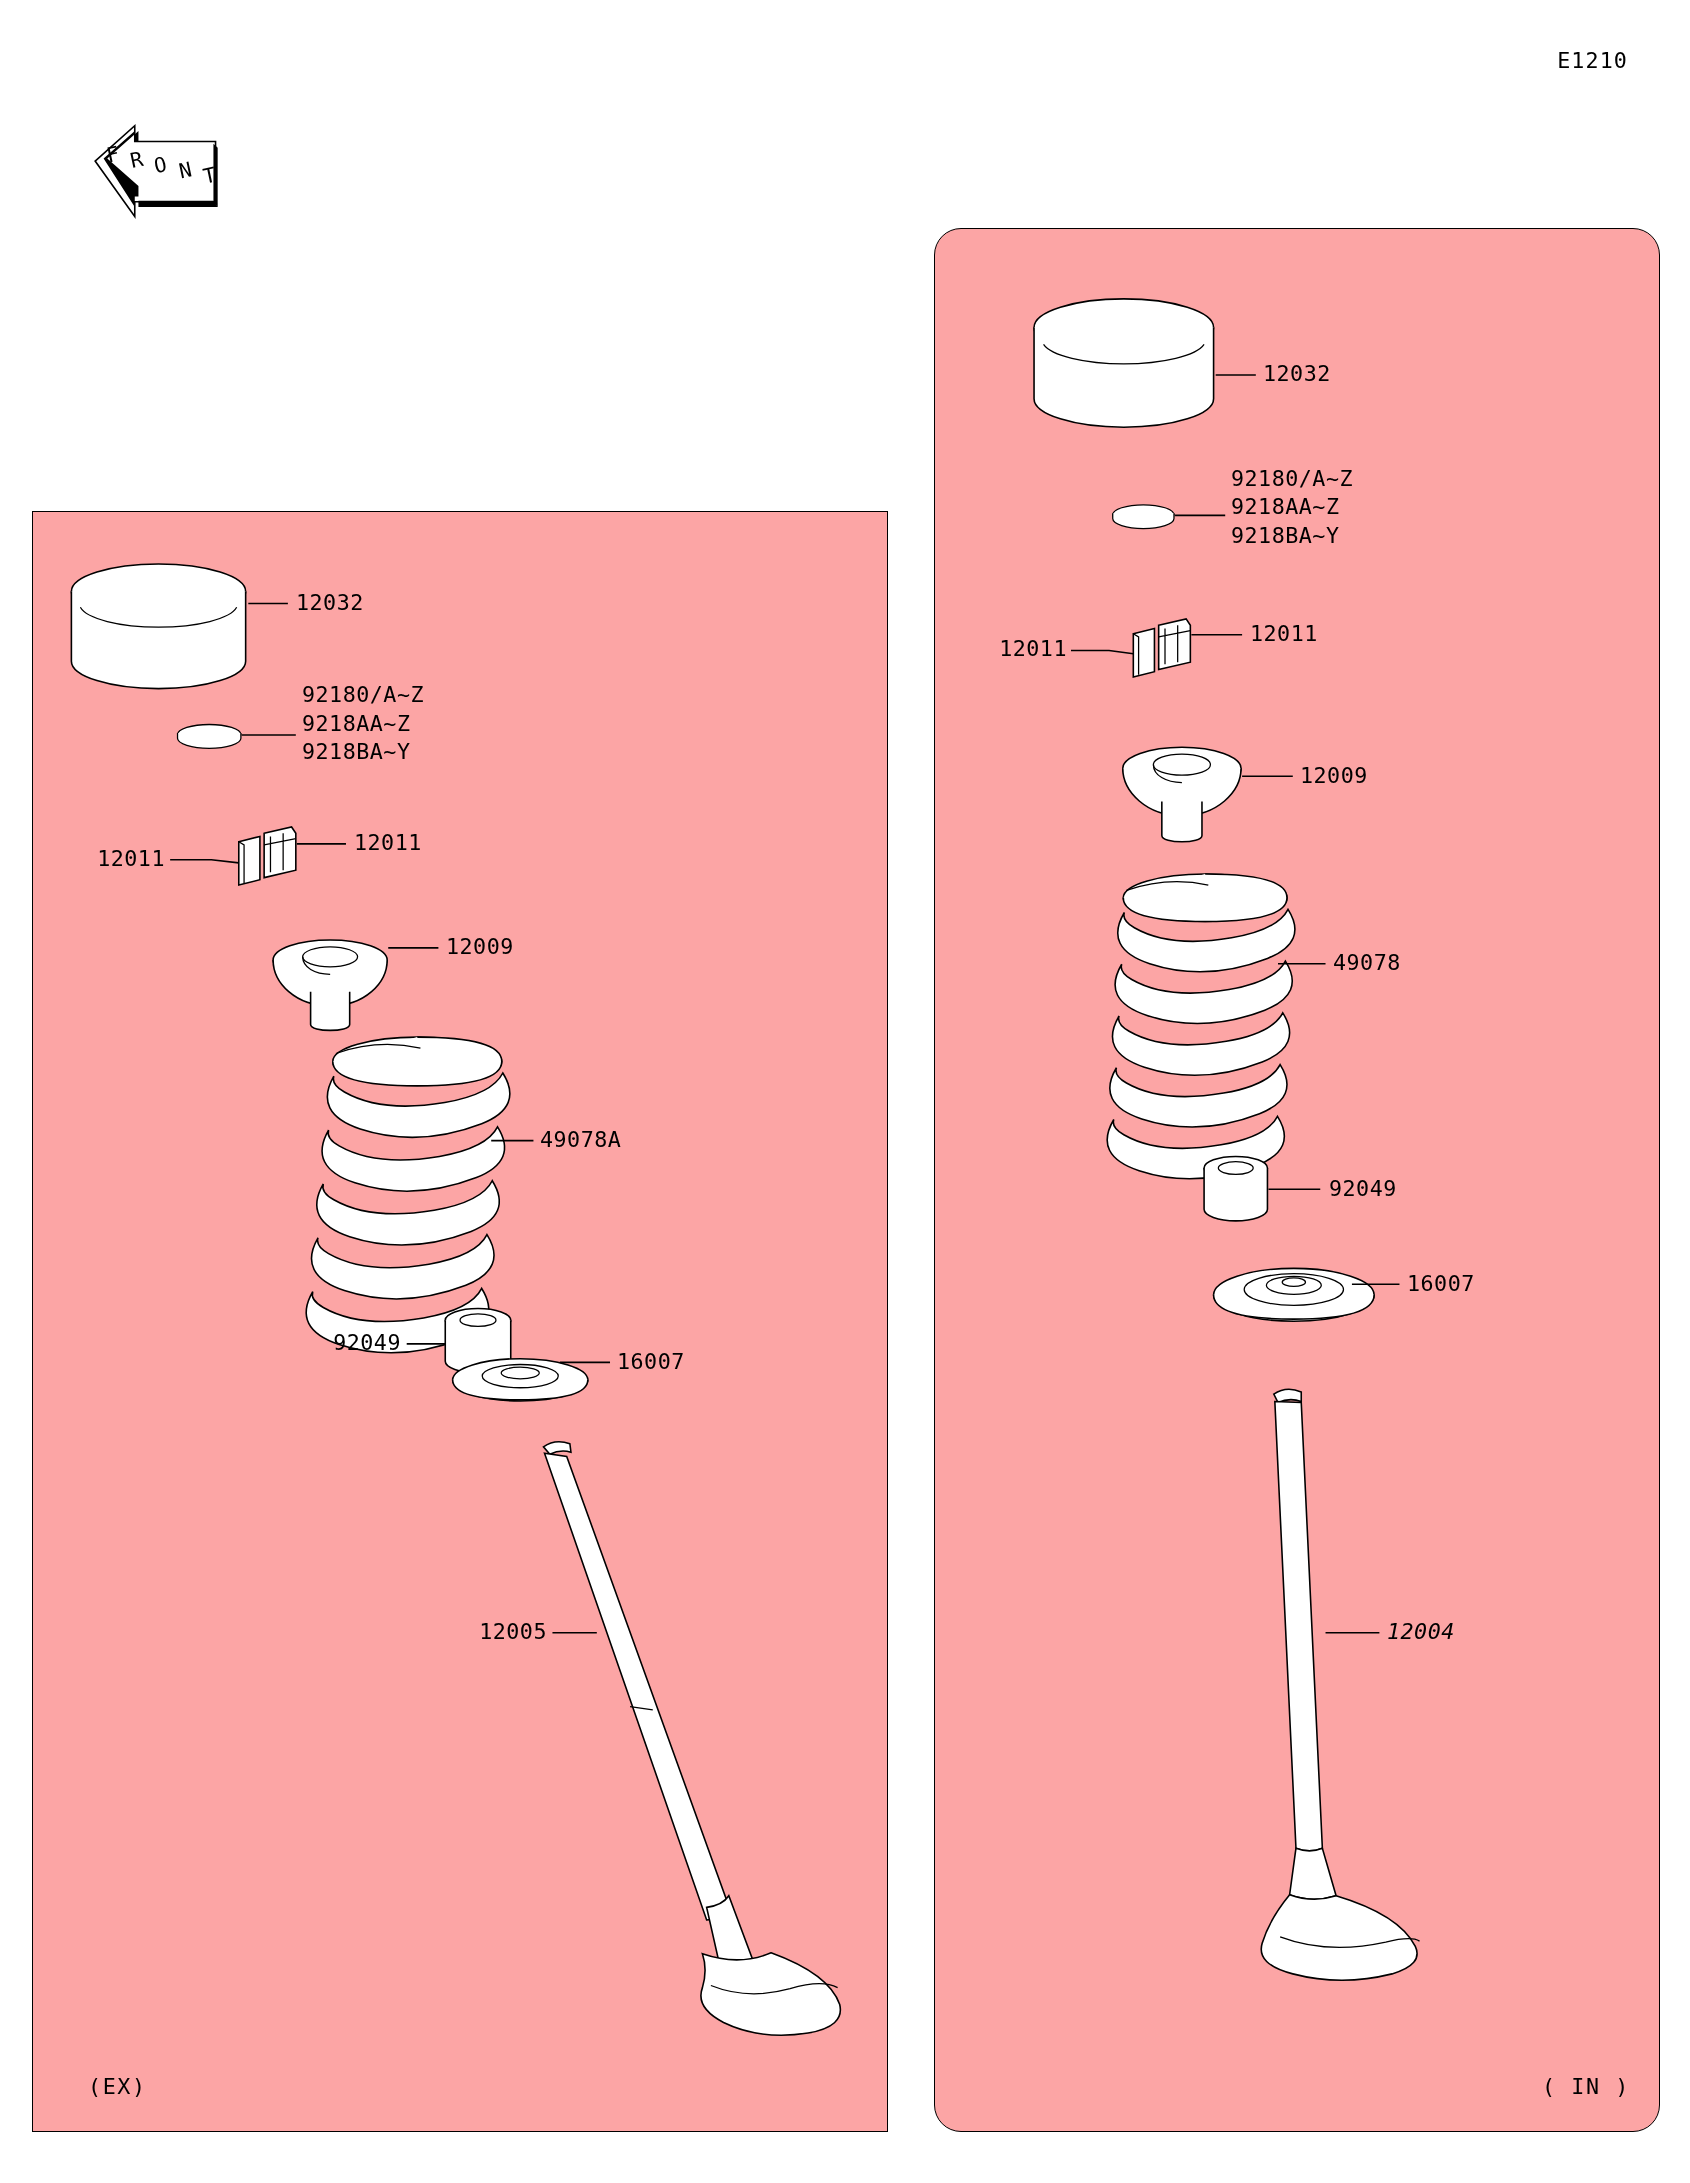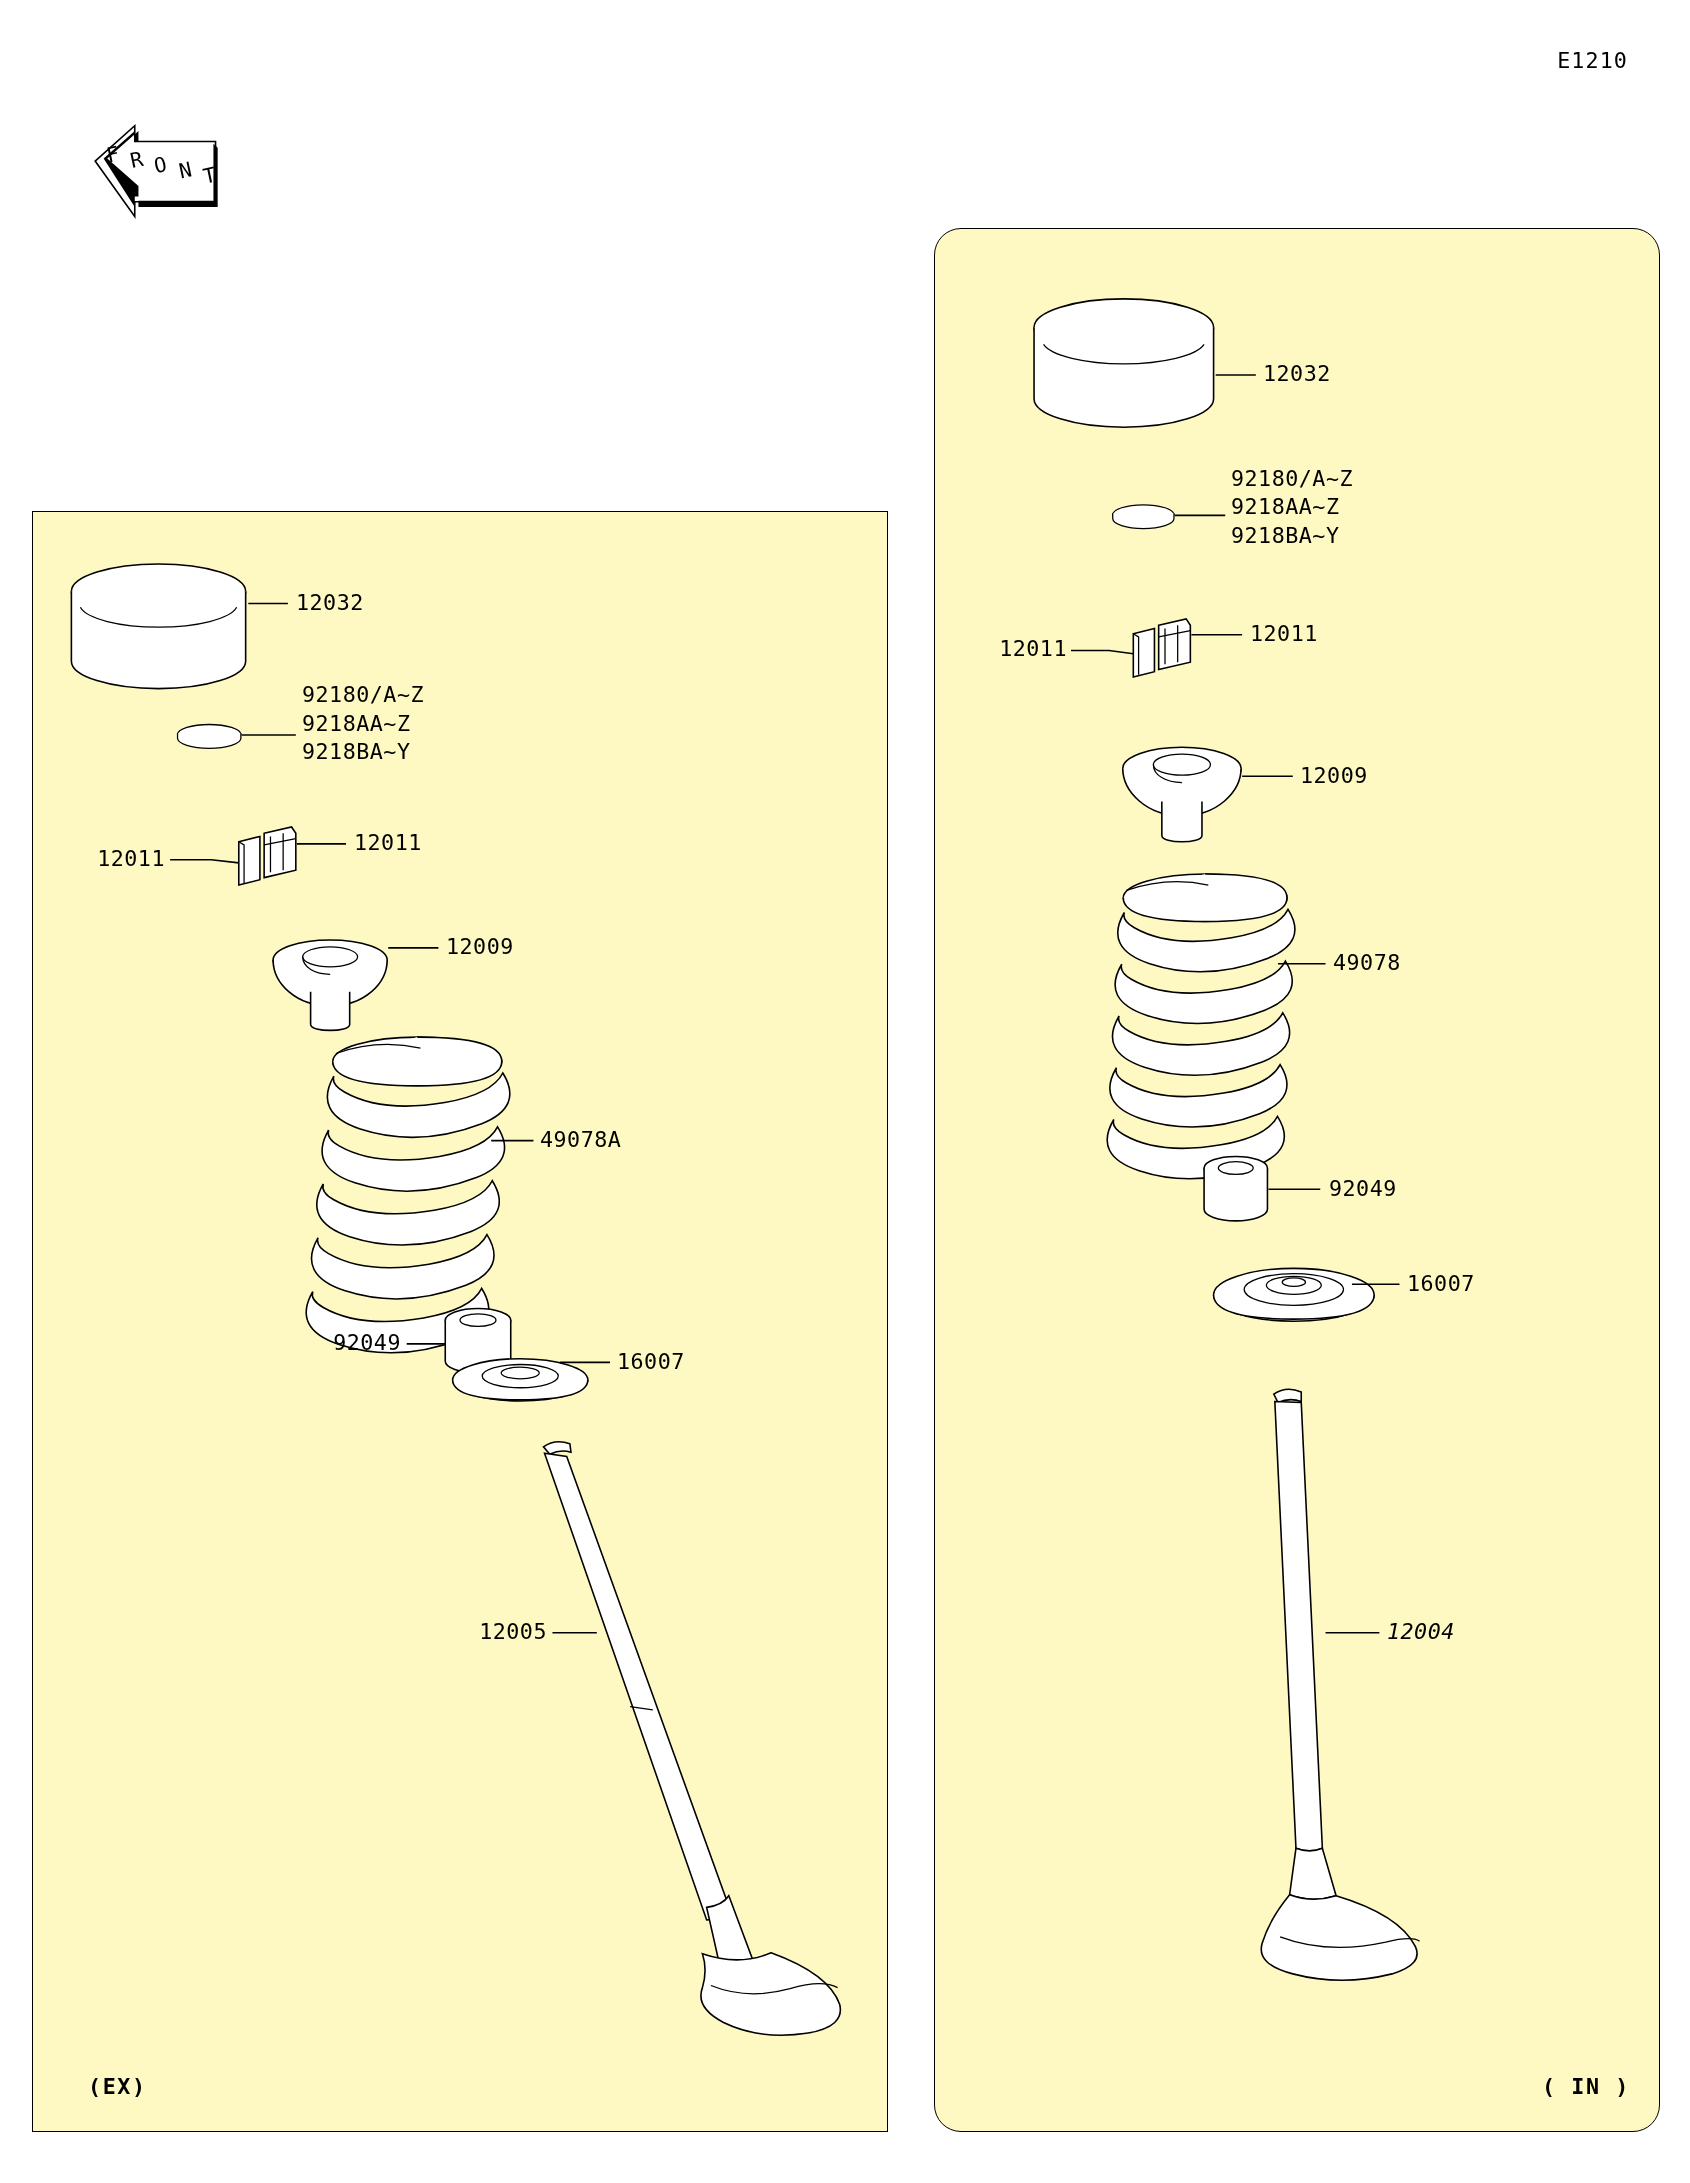--- a/index.html
+++ b/index.html
@@ -36,22 +36,21 @@
     left: 79px;
     top: 111px;
     width: 143px;
     height: 90px;
   }
   
   .panel {
     position: absolute;
     border: 1.6px solid #000000;
     box-sizing: border-box;
-    background: #fef9c3;
-    font-weight: bold;
+    background: #fca5a5;
   }
   #panel-ex {
     left: 32px;
     top: 511px;
     width: 856px;
     height: 1621px;
   }
   #panel-in {
     left: 934px;
     top: 228px;

